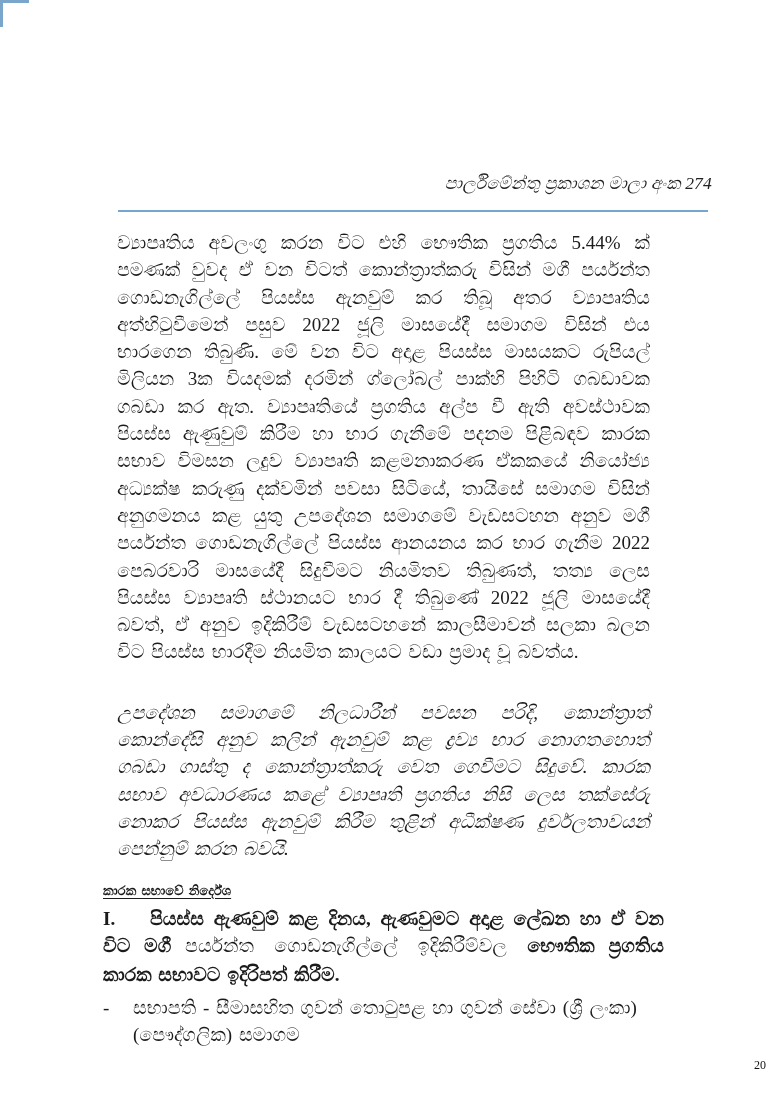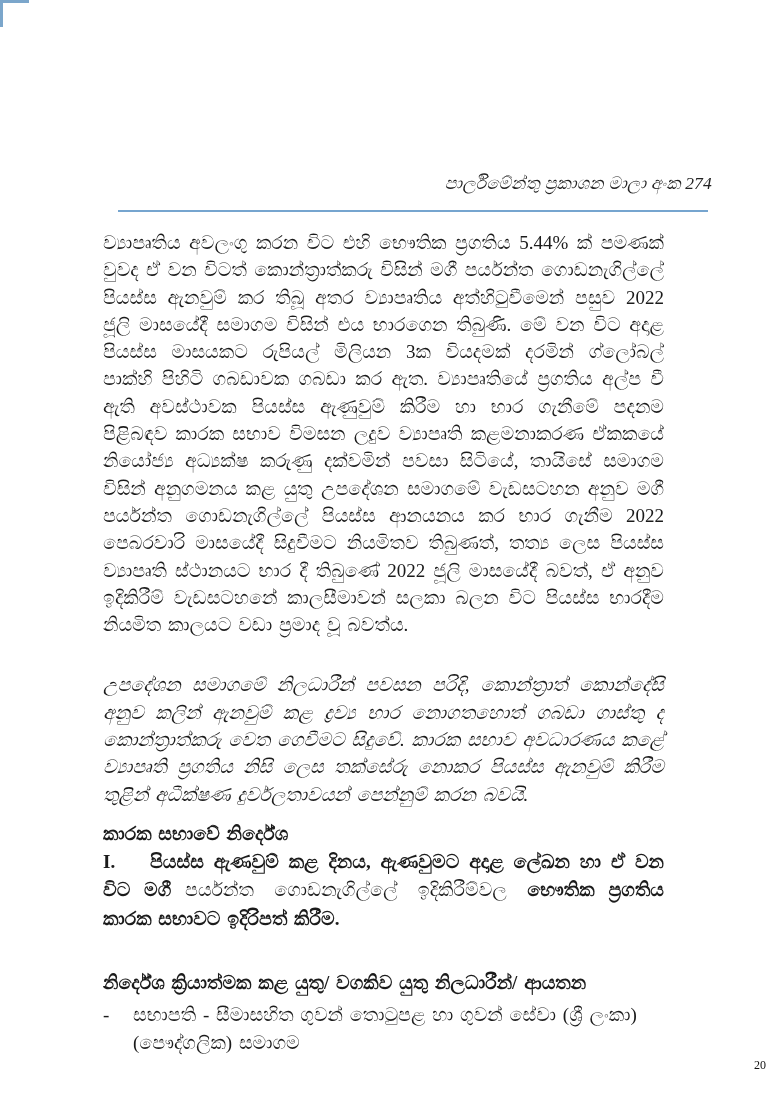--- a/index.html
+++ b/index.html
@@ -44,26 +44,27 @@
     border-top: 2px solid #76a5cf;
     height: 0;
   }
   .content {
     margin: 17px 102px 0 103px;
     font-size: 19px;
     line-height: 27.3px;
     text-align: justify;
     word-spacing: 2px;
   }
-  .para { margin: 0; }
+  .para { margin: 14px; }
   .para + .para { margin-top: 33px; font-style: italic; }
   .section-heading {
     margin: 12px 0 0 0;
-    font-size: 19px;
+    font-size: 13px;
     font-weight: bold;
+    text-decoration: underline;
     text-underline-offset: 3px;
     text-align: left;
   }
   .rec-item { margin: 1px 0 0 0; font-weight: bold; }
   .rec-num {
     display: inline-block;
     width: 47px;
     font-weight: bold;
     font-family: "Liberation Serif", "DejaVu Serif", serif;
   }
@@ -108,21 +109,20 @@
 
     <p class="para">ව්‍යාපෘතිය අවලංගු කරන විට එහි භෞතික ප්‍රගතිය 5.44% ක් පමණක් වුවද ඒ වන විටත් කොන්ත්‍රාත්කරු විසින් මගී පර්යන්ත ගොඩනැගිල්ලේ පියස්ස ඇනවුම් කර තිබූ අතර ව්‍යාපෘතිය අත්හිටුවීමෙන් පසුව 2022 ජූලි මාසයේදී සමාගම විසින් එය භාරගෙන තිබුණි. මේ වන විට අදාළ පියස්ස මාසයකට රුපියල් මිලියන 3ක වියදමක් දරමින් ග්ලෝබල් පාක්හි පිහිටි ගබඩාවක ගබඩා කර ඇත. ව්‍යාපෘතියේ ප්‍රගතිය අල්ප වී ඇති අවස්ථාවක පියස්ස ඇණුවුම් කිරීම හා භාර ගැනීමේ පදනම පිළිබඳව කාරක සභාව විමසන ලදුව ව්‍යාපෘති කළමනාකරණ ඒකකයේ නියෝජ්‍ය අධ්‍යක්ෂ කරුණු දක්වමින් පවසා සිටියේ, තායිසේ සමාගම විසින් අනුගමනය කළ යුතු උපදේශන සමාගමේ වැඩසටහන අනුව මගී පර්යන්ත ගොඩනැගිල්ලේ පියස්ස ආනයනය කර භාර ගැනීම 2022 පෙබරවාරි මාසයේදී සිදුවීමට නියමිතව තිබුණත්, තත්‍ය ලෙස පියස්ස ව්‍යාපෘති ස්ථානයට භාර දී තිබුණේ 2022 ජූලි මාසයේදී බවත්, ඒ අනුව ඉදිකිරීම් වැඩසටහනේ කාලසීමාවන් සලකා බලන විට පියස්ස භාරදීම නියමිත කාලයට වඩා ප්‍රමාද වූ බවත්ය.</p>
 
     <p class="para">උපදේශන සමාගමේ නිලධාරීන් පවසන පරිදි, කොන්ත්‍රාත් කොන්දේසි අනුව කලින් ඇනවුම් කළ ද්‍රව්‍ය භාර නොගතහොත් ගබඩා ගාස්තු ද කොන්ත්‍රාත්කරු වෙත ගෙවීමට සිදුවේ. කාරක සභාව අවධාරණය කළේ ව්‍යාපෘති ප්‍රගතිය නිසි ලෙස තක්සේරු නොකර පියස්ස ඇනවුම් කිරීම තුළින් අධීක්ෂණ දුර්වලතාවයන් පෙන්නුම් කරන බවයි.</p>
 
     <h3 class="section-heading">කාරක සභාවේ නිර්දේශ</h3>
 
     <p class="rec-item"><span class="rec-num">I.</span><span class="seg-bold">පියස්ස ඇණවුම් කළ දිනය, ඇණවුමට අදාළ ලේඛන හා ඒ වන විට මගී </span><span class="seg-regular">පර්යන්ත ගොඩනැගිල්ලේ ඉදිකිරීම්වල </span><span class="seg-bold">භෞතික ප්‍රගතිය කාරක සභාවට ඉදිරිපත් කිරීම.</span></p>
 
 
-    <h3 class="section-heading responsible-heading">නිර්දේශ ක්‍රියාත්මක කළ යුතු/ වගකිව යුතු නිලධාරීන්/ ආයතන</h3>
 
     <div class="resp-item">
       <span class="resp-bullet">-</span>
       <span class="resp-text">සභාපති - සීමාසහිත ගුවන් තොටුපළ  හා ගුවන් සේවා (ශ්‍රී ලංකා) (පෞද්ගලික) සමාගම</span>
     </div>
 
   </div>
 
   <div class="page-number">20</div>
 

